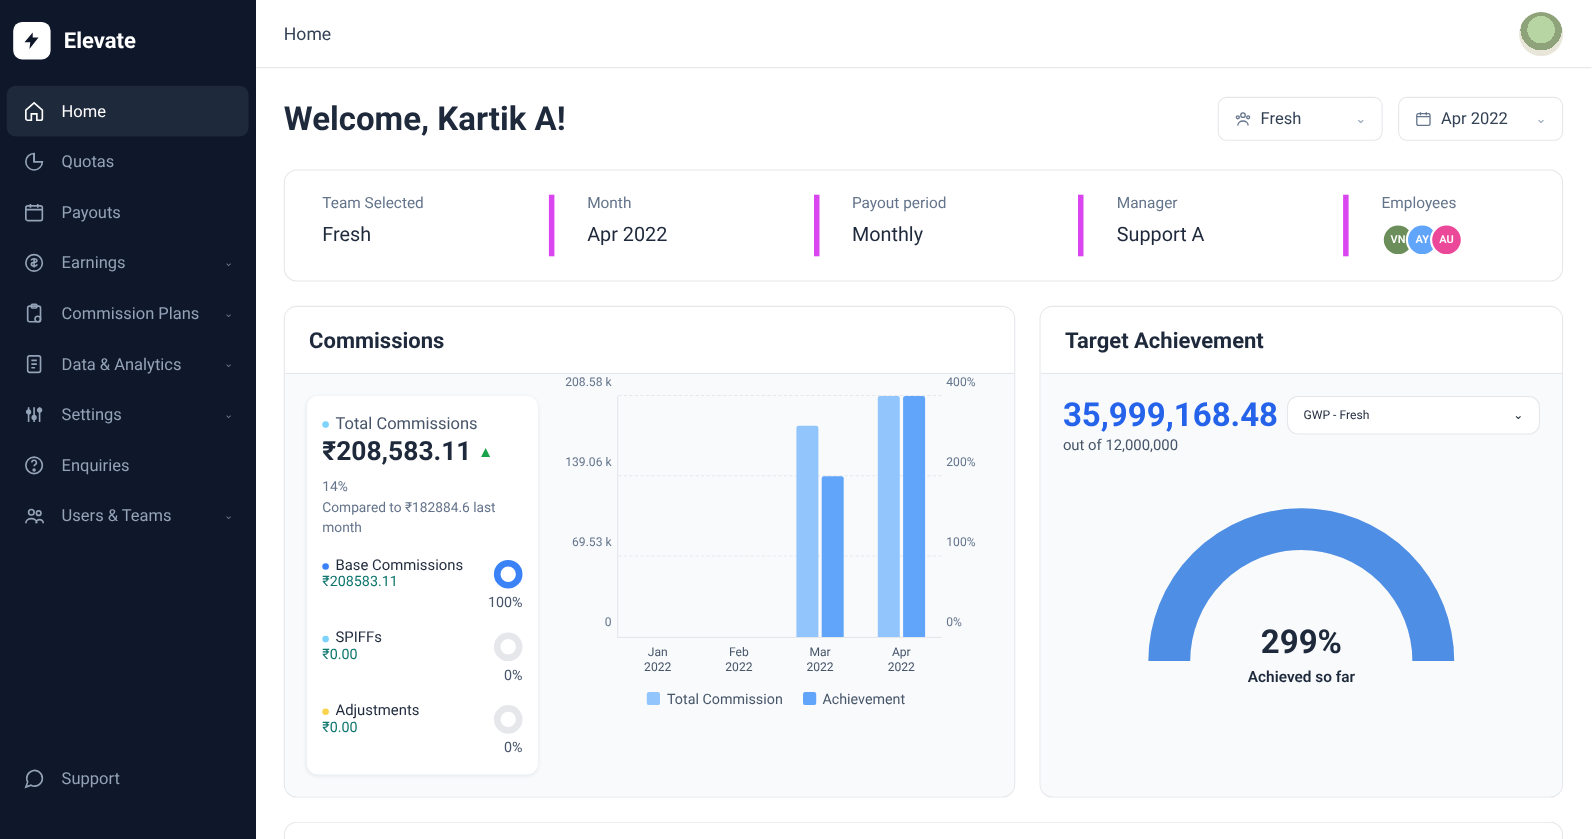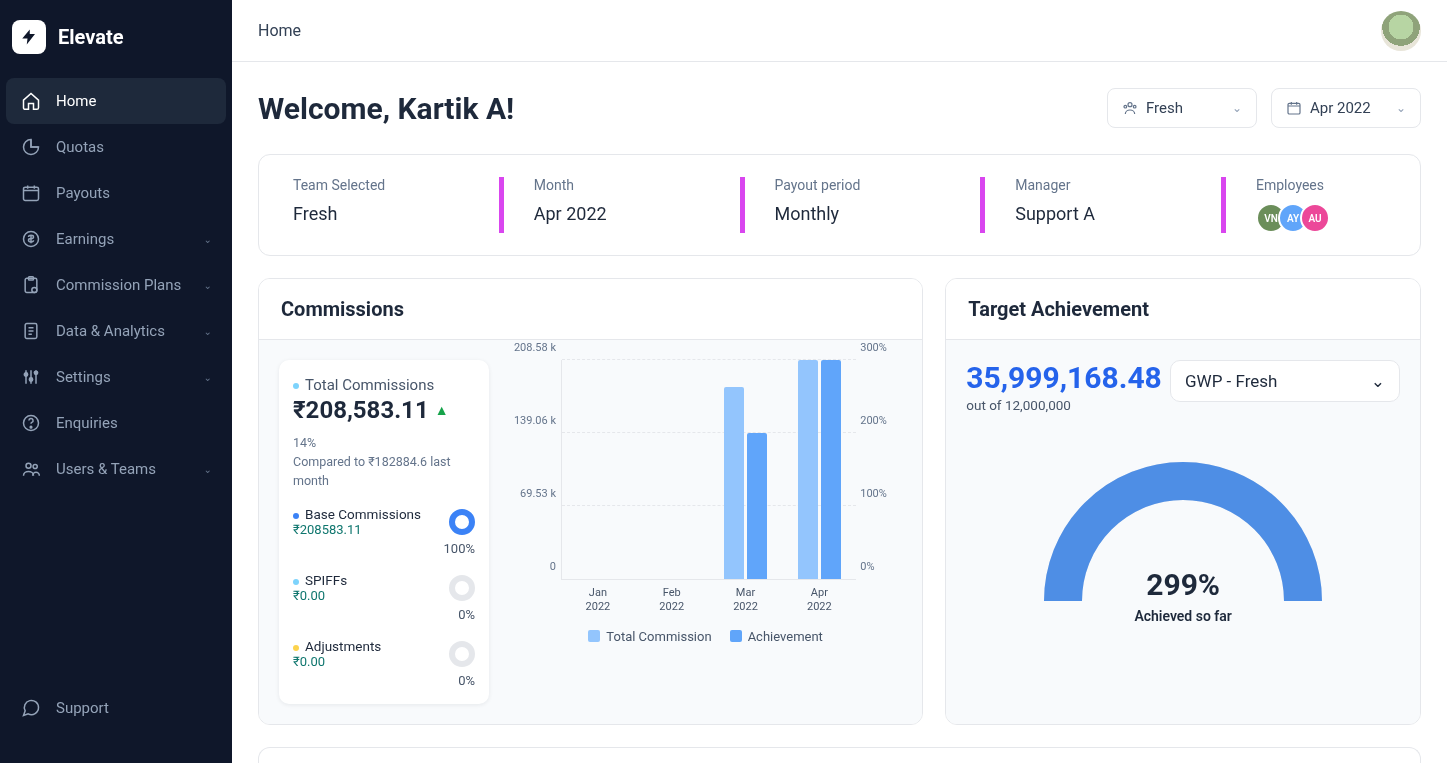--- a/index.html
+++ b/index.html
@@ -208,21 +208,21 @@
   .leg-swatch { display:inline-block; width:12px; height:12px; border-radius:2px; margin-right:6px; vertical-align:-1px;}
 
   
   .target-body { position:relative; }
   .target-amount { font-size:30px; font-weight:700; color:#2563eb; }
   .target-sub { font-size:13.5px; color:#475569; margin-top:2px; }
   .target-select {
     position:absolute; top:20px; right:20px;
     border:1px solid #e5e7eb; border-radius:10px;
     padding:10px 14px; background:#fff; display:flex; gap:10px; align-items:center;
-    min-width:230px; cursor:pointer; font-size:17px;
+    min-width:230px; cursor:pointer; font-size:11px;
   }
   .gauge-wrap { display:flex; flex-direction:column; align-items:center; margin-top:48px;}
   .gauge-pct { font-size:30px; font-weight:700; color:#1e293b; margin-top:-44px;}
   .gauge-label { font-size:14px; color:#1e293b; margin-top:6px; font-weight:600;}
 
   .section-title {
     border:1px solid #e5e7eb; border-bottom:none;
     border-radius:12px 12px 0 0;
     padding: 18px 22px; font-size:20px; font-weight:700;
   }
@@ -459,21 +459,21 @@
             <div class="bar-chart" id="bar-chart">
                 <div class="ytick" style="bottom: 0%;">0</div>
                 <div class="ytick-r" style="bottom: 0%;">0%</div>
                 <div class="ytick" style="bottom: 33.3333%;">69.53 k</div>
                 <div class="ytick-r" style="bottom: 33.3333%;">100%</div>
                 <div class="grid-line" style="bottom: 33.3333%;"></div>
                 <div class="ytick" style="bottom: 66.6667%;">139.06 k</div>
                 <div class="ytick-r" style="bottom: 66.6667%;">200%</div>
                 <div class="grid-line" style="bottom: 66.6667%;"></div>
                 <div class="ytick" style="bottom: 100%;">208.58 k</div>
-                <div class="ytick-r" style="bottom: 100%;">300%</div>
+                <div class="ytick-r" style="bottom: 100%;">400%</div>
                 <div class="grid-line" style="bottom: 100%;"></div>
                 <div class="bar-groups">
                   <div class="bar-group">
                     <div class="bar tc" style="height:0%"></div>
                     <div class="bar ach" style="height:0%"></div>
                   </div>
                   <div class="bar-group">
                     <div class="bar tc" style="height:0%"></div>
                     <div class="bar ach" style="height:0%"></div>
                   </div>

